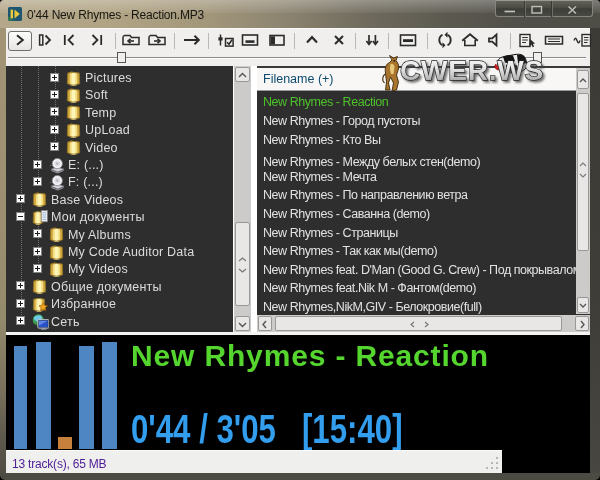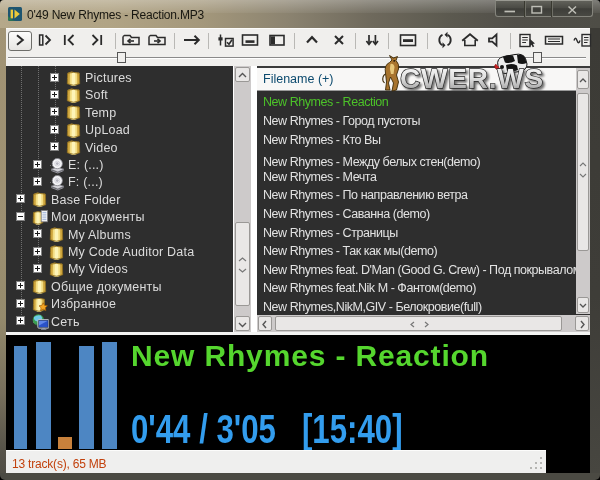--- a/index.html
+++ b/index.html
@@ -40,43 +40,43 @@
   .pm { position:absolute; width:9px; height:9px; background:#fdfdfd; border:1px solid #828282; }
   .pm:before, .pm:after { content:""; position:absolute; background:#1a1a1a; }
   .pm:before { left:1px; top:3px; width:5px; height:1px; }
   .pm.plus:after { left:3px; top:1px; width:1px; height:5px; }
   
   #sepline { left:6px; top:332px; width:584px; height:3px; background:#f4f4f3; }
   #blackpan { left:6px; top:335px; width:584px; height:115px; background:#000; }
   .bar { position:absolute; background:#4d86c3; }
   #songtitle { position:absolute; left:131px; top:339px; font-size:30px; font-weight:bold; color:#55d62e; letter-spacing:0.85px; }
   #timetxt { position:absolute; left:131px; top:407px; font-size:40px; font-weight:bold; color:#339dee; transform:scale(0.78,1); transform-origin:0 0; white-space:pre; }
-  #statusbar { left:6px; top:450px; width:540px; height:23px; background:#efefee; border-top:1px solid #fcfcfb; font-size:12px; color:#c2410c; letter-spacing:-0.2px; }
+  #statusbar { left:6px; top:450px; width:496px; height:23px; background:#efefee; border-top:1px solid #fcfcfb; font-size:12px; color:#4c1d95; letter-spacing:-0.2px; }
   #statusbar .s1 { position:absolute; left:6px; top:6px; }
   #statusbar .s2 { position:absolute; left:127px; top:6px; }
   
   #caps { left:495px; top:0px; width:98px; height:17px; background:linear-gradient(180deg,#61615a,#4b4b45 45%,#3e3e39 52%,#494943);
      border:1px solid #84847c; border-top:1px solid #9a9a92; border-radius:0 0 3px 3px; }
   #caps .d { position:absolute; top:0; width:1px; height:16px; background:#38382f; box-shadow:1px 0 0 #6e6e66; }
   
-  #wm { left:398px; top:58px; width:170px; height:40px;text-decoration:underline; }
+  #wm { left:398px; top:50px; width:170px; height:40px;text-decoration:underline; }
 </style>
 </head>
 <body>
   <div class="abs" id="titlebar">
     <div class="abs sheen"></div>
   </div>
   <div class="abs" style="left:8px; top:7px; width:14px; height:14px;">
 <svg width="14" height="14" viewBox="0 0 14 14">
       <rect x="0" y="0" width="14" height="14" rx="1.5" fill="#1e5570"></rect>
       <path d="M0,9 Q4,14 9,13.5 L2,13.8 Q0,14 0,12 Z" fill="#2e7a4e"></path>
       <rect x="2.6" y="2.6" width="2.4" height="8.8" fill="#ecc93a"></rect>
       <path d="M6.5,2.6 L11.8,7 L6.5,11.4 Z" fill="#ecc93a"></path>
     </svg></div>
-<div class="abs" id="titletext">0'49 New Rhymes - Reaction.MP3</div>
+<div class="abs" id="titletext">0'44 New Rhymes - Reaction.MP3</div>
   <div class="abs" id="caps">
     <div class="d" style="left:28px"></div>
     <div class="d" style="left:55px"></div>
     <svg width="96" height="15" style="position:absolute; left:0; top:0;">
       <path d="M8.5,10.5 L19,10.5" stroke="#bfbfb7" stroke-width="1.7" fill="none"></path>
       <rect x="36" y="5.5" width="9.5" height="6.5" fill="none" stroke="#bfbfb7" stroke-width="1.4"></rect>
       <path d="M72.5,5.5 L80,12.5 M80,5.5 L72.5,12.5" stroke="#bfbfb7" stroke-width="1.5" fill="none"></path>
     </svg>
   </div>
   <div class="abs" id="borderL"></div>
@@ -274,21 +274,21 @@
           </svg></div>
 <div class="treerow" style="left:62px; top:108.4px; line-height:16px;">F: (...)</div>
 <div class="pm plus" style="left:10px; top:128.3px;"></div>
 <div style="position:absolute; left:26px; top:125.3px;"><svg width="15" height="17" viewBox="0 0 15 17">
             <path d="M2.2,2.6 L6.2,1.2 L7.6,3 L13,2.4 L13.3,4.6 L2.5,5.4 Z" fill="#a8832c"></path>
             <path d="M1.6,3.2 Q7.5,1.6 13.4,3.2 L13.7,13.8 Q7.5,16.6 1.3,13.8 Z" fill="#cda43c"></path>
             <path d="M3.9,2.7 Q7.5,2.1 11.1,2.7 L11.3,15.1 Q7.5,16.2 3.7,15.1 Z" fill="#f2dc82"></path>
             <path d="M5.8,2.5 L9.2,2.5 L9.4,15.6 L5.6,15.6 Z" fill="#fdf4b8"></path>
             <path d="M1.6,3.2 Q7.5,1.6 13.4,3.2 L13.7,13.8 Q7.5,16.6 1.3,13.8 Z" fill="none" stroke="#8f6f1e" stroke-width="0.8"></path>
           </svg></div>
-<div class="treerow" style="left:45px; top:125.8px; line-height:16px;">Base Folder</div>
+<div class="treerow" style="left:45px; top:125.8px; line-height:16px;">Base Videos</div>
 <div class="pm " style="left:10px; top:145.7px;"></div>
 <div style="position:absolute; left:26px; top:142.7px;"><svg width="17" height="17" viewBox="0 0 17 17">
             <path d="M1.5,3.4 Q6,2 10.5,3.4 L10.8,13.8 Q6,16.4 1.2,13.8 Z" fill="#cda43c"></path>
             <path d="M3.2,2.9 Q6,2.4 8.8,2.9 L9,15 Q6,16 3,15 Z" fill="#f4e08a"></path>
             <path d="M4.6,2.7 L7.4,2.7 L7.6,15.5 L4.4,15.5 Z" fill="#fdf4b8"></path>
             <path d="M1.5,3.4 Q6,2 10.5,3.4 L10.8,13.8 Q6,16.4 1.2,13.8 Z" fill="none" stroke="#8f6f1e" stroke-width="0.8"></path>
             <rect x="9.2" y="1.4" width="6.4" height="11.4" fill="#f7f7f7" stroke="#76767a" stroke-width="0.8"></rect>
             <path d="M10.4,3.4 L14.4,3.4 M10.4,5.2 L14.4,5.2 M10.4,7 L14.4,7 M10.4,8.8 L14.4,8.8 M10.4,10.6 L14.4,10.6" stroke="#7f9bcf" stroke-width="0.7" fill="none"></path>
           </svg></div>
 <div class="treerow" style="left:45px; top:143.2px; line-height:16px;">Мои документы</div>

